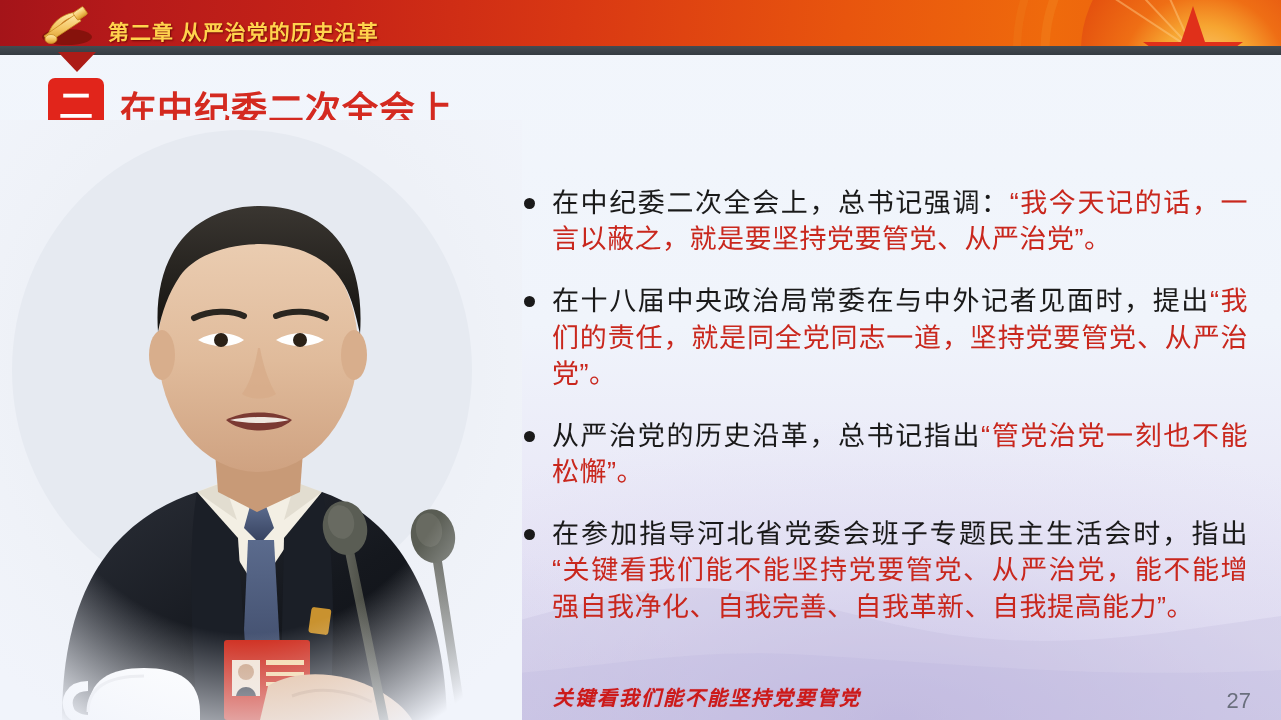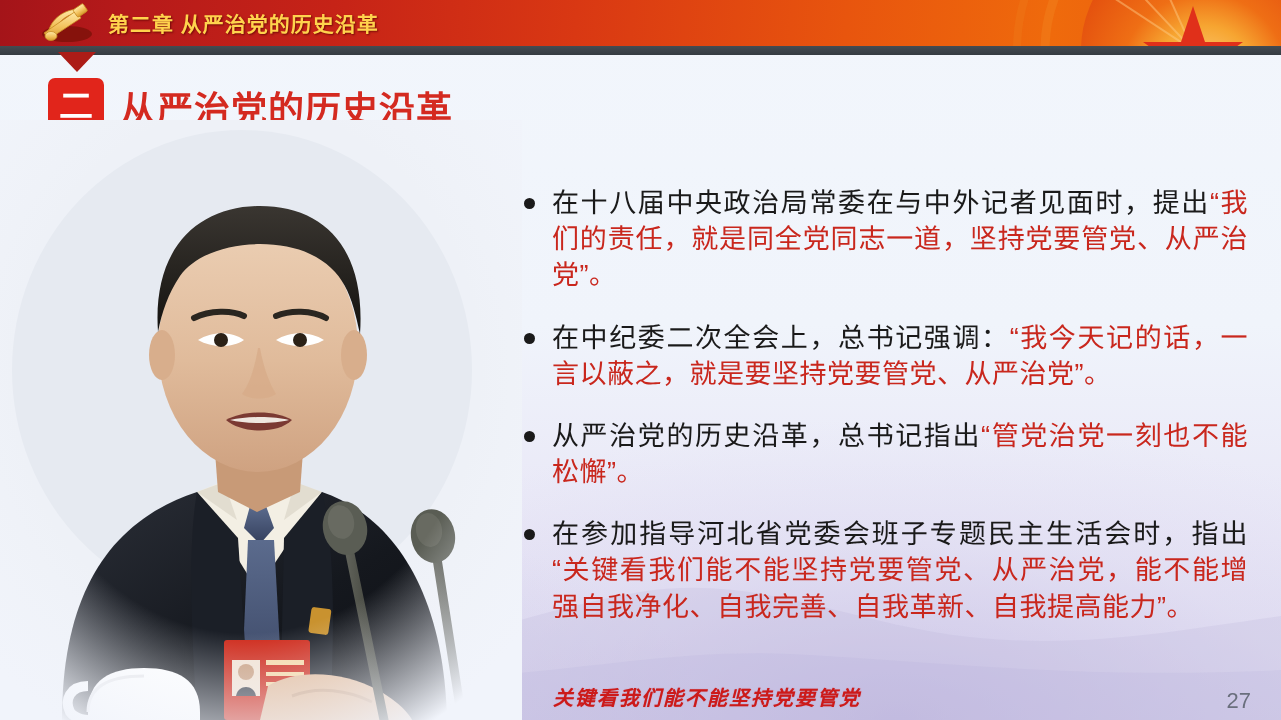--- a/index.html
+++ b/index.html
@@ -28,21 +28,21 @@
   
   #header {
     position:absolute; left:0; top:0; width:1281px; height:46px;
     background:linear-gradient(95deg,#a41419 0%, #b61a1a 10%, #c62317 26%, #d93813 45%, #e8550e 66%, #ef6a0c 82%, #e85b10 100%);
     overflow:hidden;
   }
   #header .rays {
     position:absolute; right:-60px; top:-90px; width:330px; height:230px;
   }
   #header .hdr-inner {
-    position:relative; display:flex; align-items:center; height:46px;
+    position:relative; display:flex; align-items:flex-end; height:46px;
     padding-left:34px; z-index:3;
   }
   #emblem { width:66px; height:40px; flex:0 0 auto; margin-right:8px; }
   #header-title {
     color:#ffd34d;
     font-size:21px; font-weight:bold; letter-spacing:1px;
     text-shadow:1px 1px 2px rgba(90,0,0,.75);
     white-space:nowrap;
   }
   #header-underbar {
@@ -176,21 +176,21 @@
   </div>
   <div id="header-underbar"></div>
 
   <div id="section-title-row">
     <div id="section-badge-wrap">
       <div id="badge-tail"></div>
       <div id="section-badge">
         <span class="num">二</span>
       </div>
     </div>
-    <div id="section-title-text">从严治党的历史沿革</div>
+    <div id="section-title-text">在中纪委二次全会上</div>
   </div>
 
   <div id="portrait">
     <svg width="530" height="600" viewBox="0 0 530 600">
       <defs>
         <radialGradient id="photofade" cx="48%" cy="42%" r="68%">
           <stop offset="0%" stop-color="#ffffff" stop-opacity="0"></stop>
           <stop offset="64%" stop-color="#f2f5fb" stop-opacity="0"></stop>
           <stop offset="100%" stop-color="#f1f4fb" stop-opacity="1"></stop>
         </radialGradient>
@@ -291,26 +291,26 @@
       </g>
 
       <rect x="0" y="0" width="530" height="600" fill="url(#photofade)"></rect>
     </svg>
   </div>
 
   <div id="content">
 
     <div class="bullet-item">
       <div class="bullet-dot"></div>
-      <div class="bullet-text"><span>在十八届中央政治局常委在与中外记者见面时，提出</span><span class="q">“我们的责任，就是同全党同志一道，坚持党要管党、从严治党”</span><span class="q">。</span></div>
+      <div class="bullet-text"><span>在中纪委二次全会上，总书记强调：</span><span class="q">“我今天记的话，一言以蔽之，就是要坚持党要管党、从严治党”</span><span class="q">。</span></div>
     </div>
 
     <div class="bullet-item">
       <div class="bullet-dot"></div>
-      <div class="bullet-text"><span>在中纪委二次全会上，总书记强调：</span><span class="q">“我今天记的话，一言以蔽之，就是要坚持党要管党、从严治党”</span><span class="q">。</span></div>
+      <div class="bullet-text"><span>在十八届中央政治局常委在与中外记者见面时，提出</span><span class="q">“我们的责任，就是同全党同志一道，坚持党要管党、从严治党”</span><span class="q">。</span></div>
     </div>
 
     <div class="bullet-item">
       <div class="bullet-dot"></div>
       <div class="bullet-text"><span>从严治党的历史沿革，总书记指出</span><span class="q">“管党治党一刻也不能松懈”</span><span class="q">。</span></div>
     </div>
 
     <div class="bullet-item">
       <div class="bullet-dot"></div>
       <div class="bullet-text"><span>在参加指导河北省党委会班子专题民主生活会时，指出</span><span class="q">“关键看我们能不能坚持党要管党、从严治党，能不能增强自我净化、自我完善、自我革新、自我提高能力”</span><span class="q">。</span></div>

